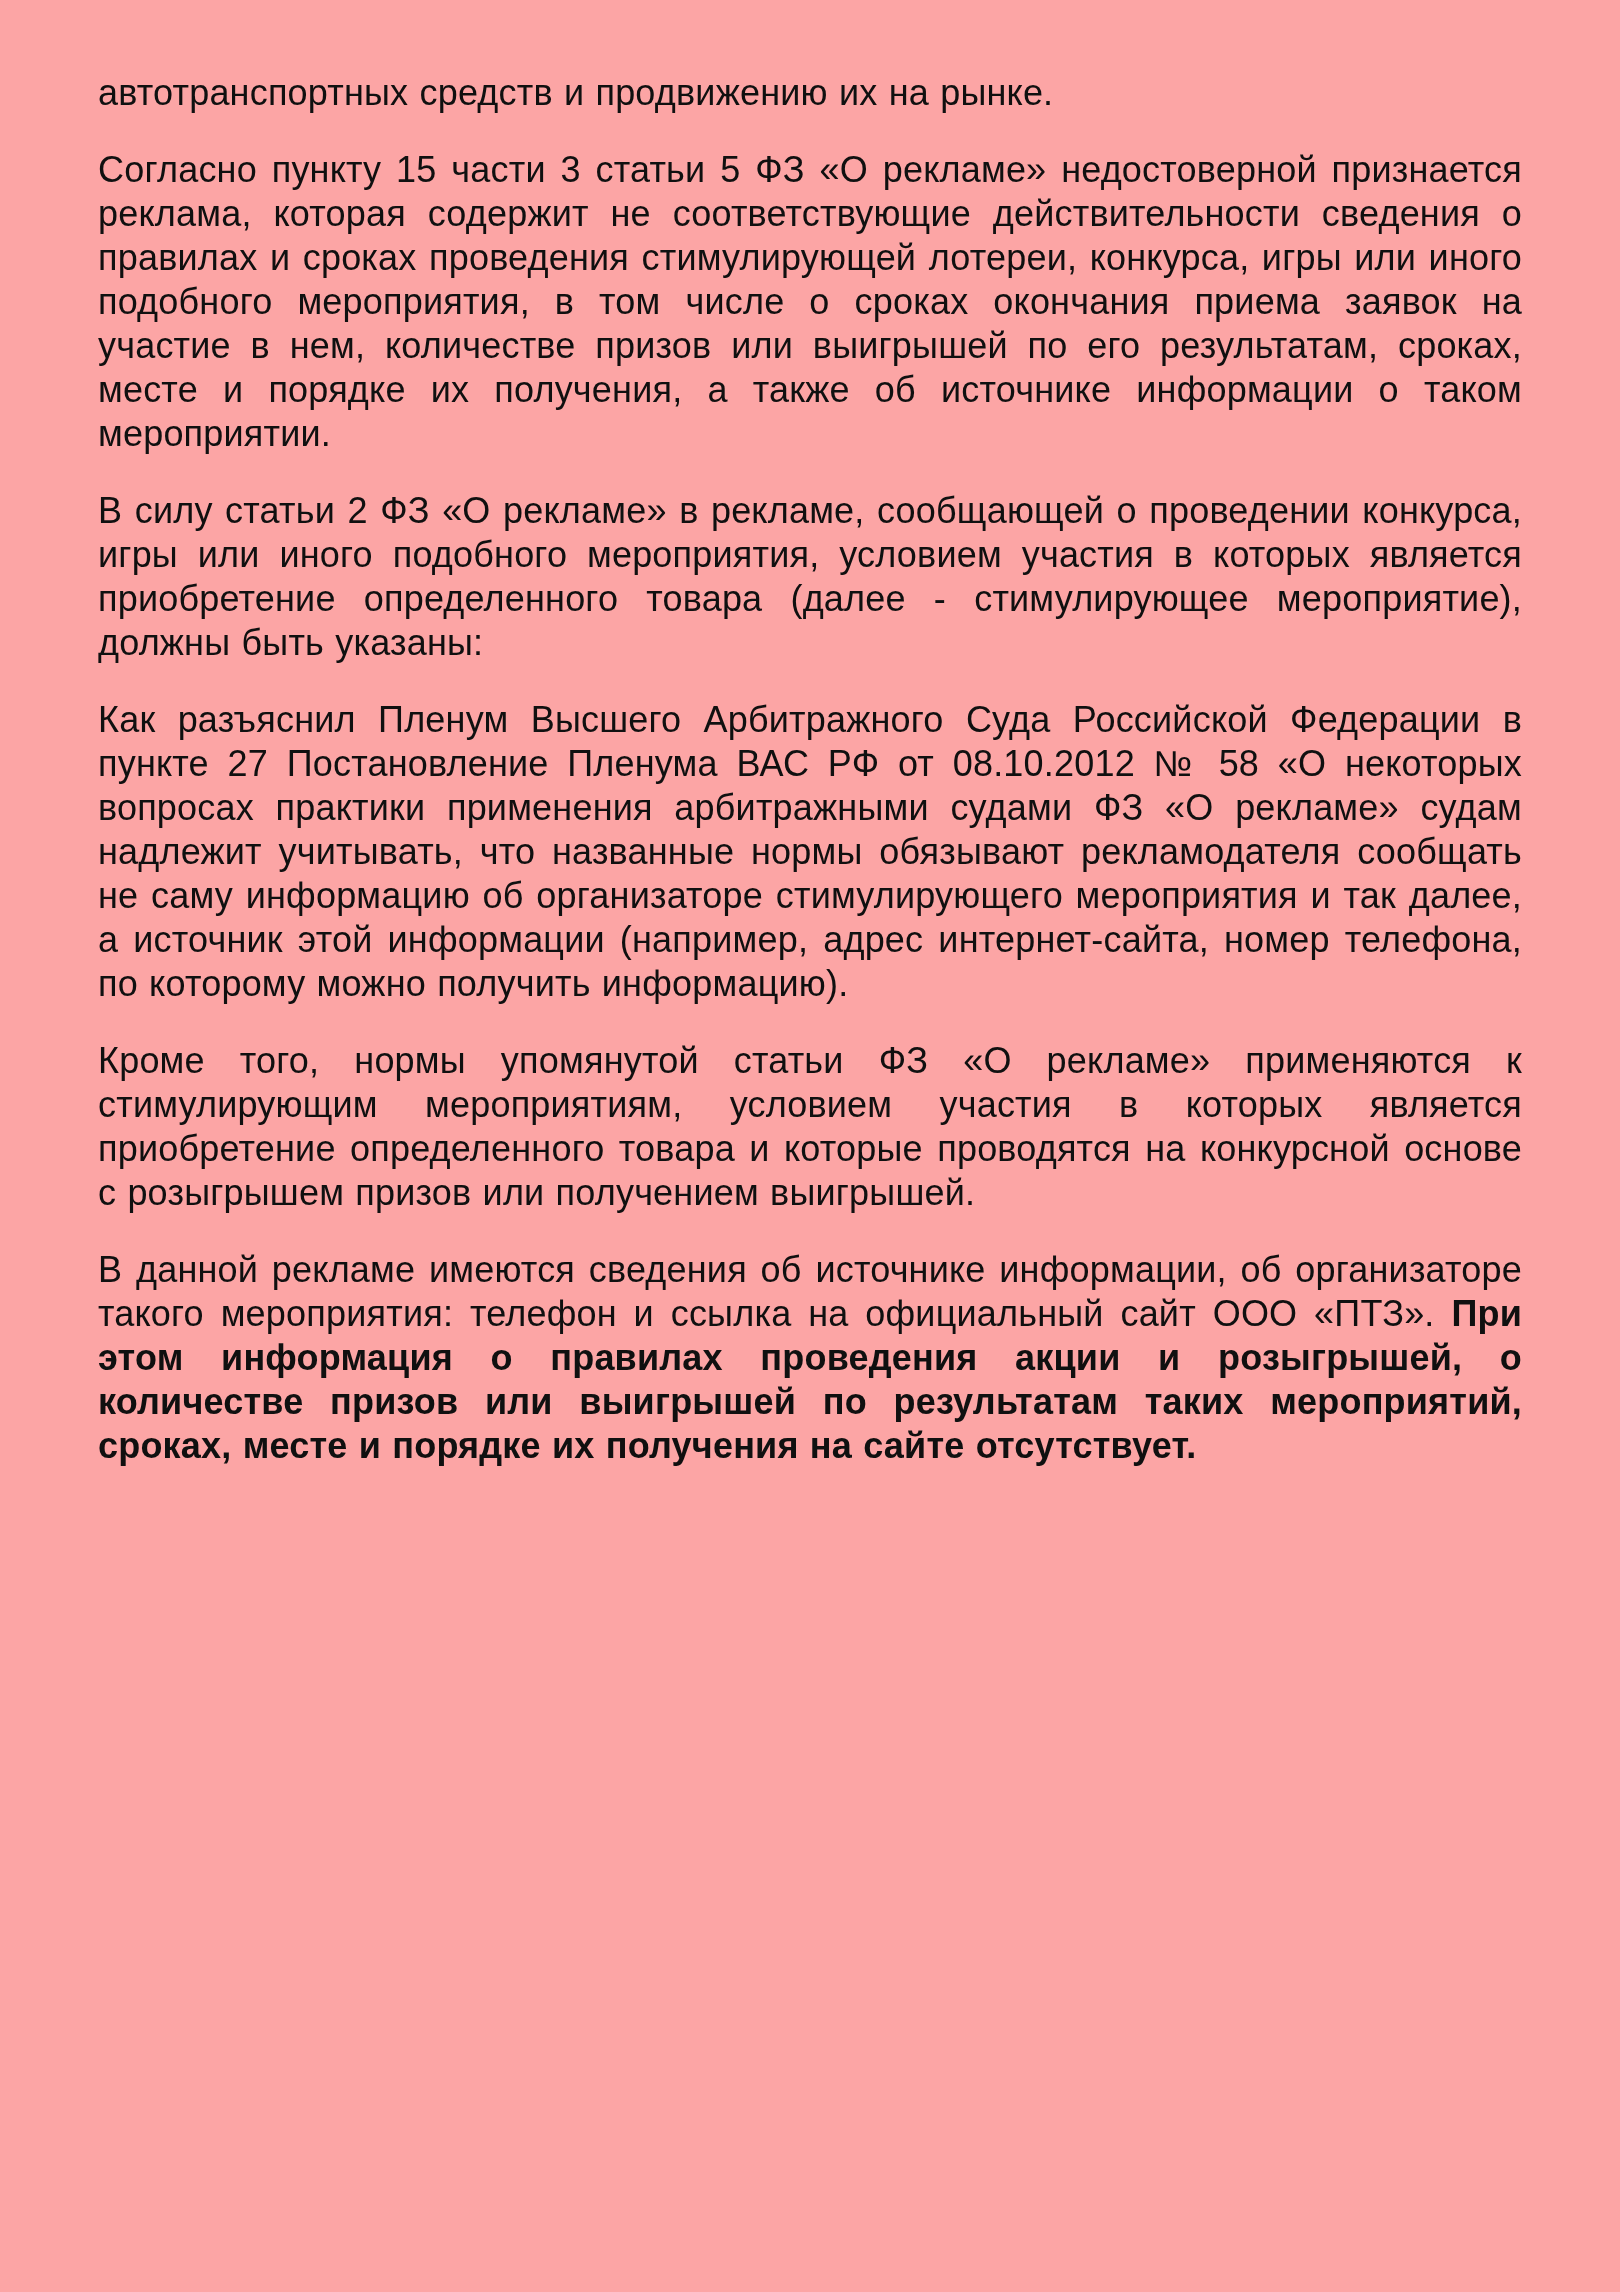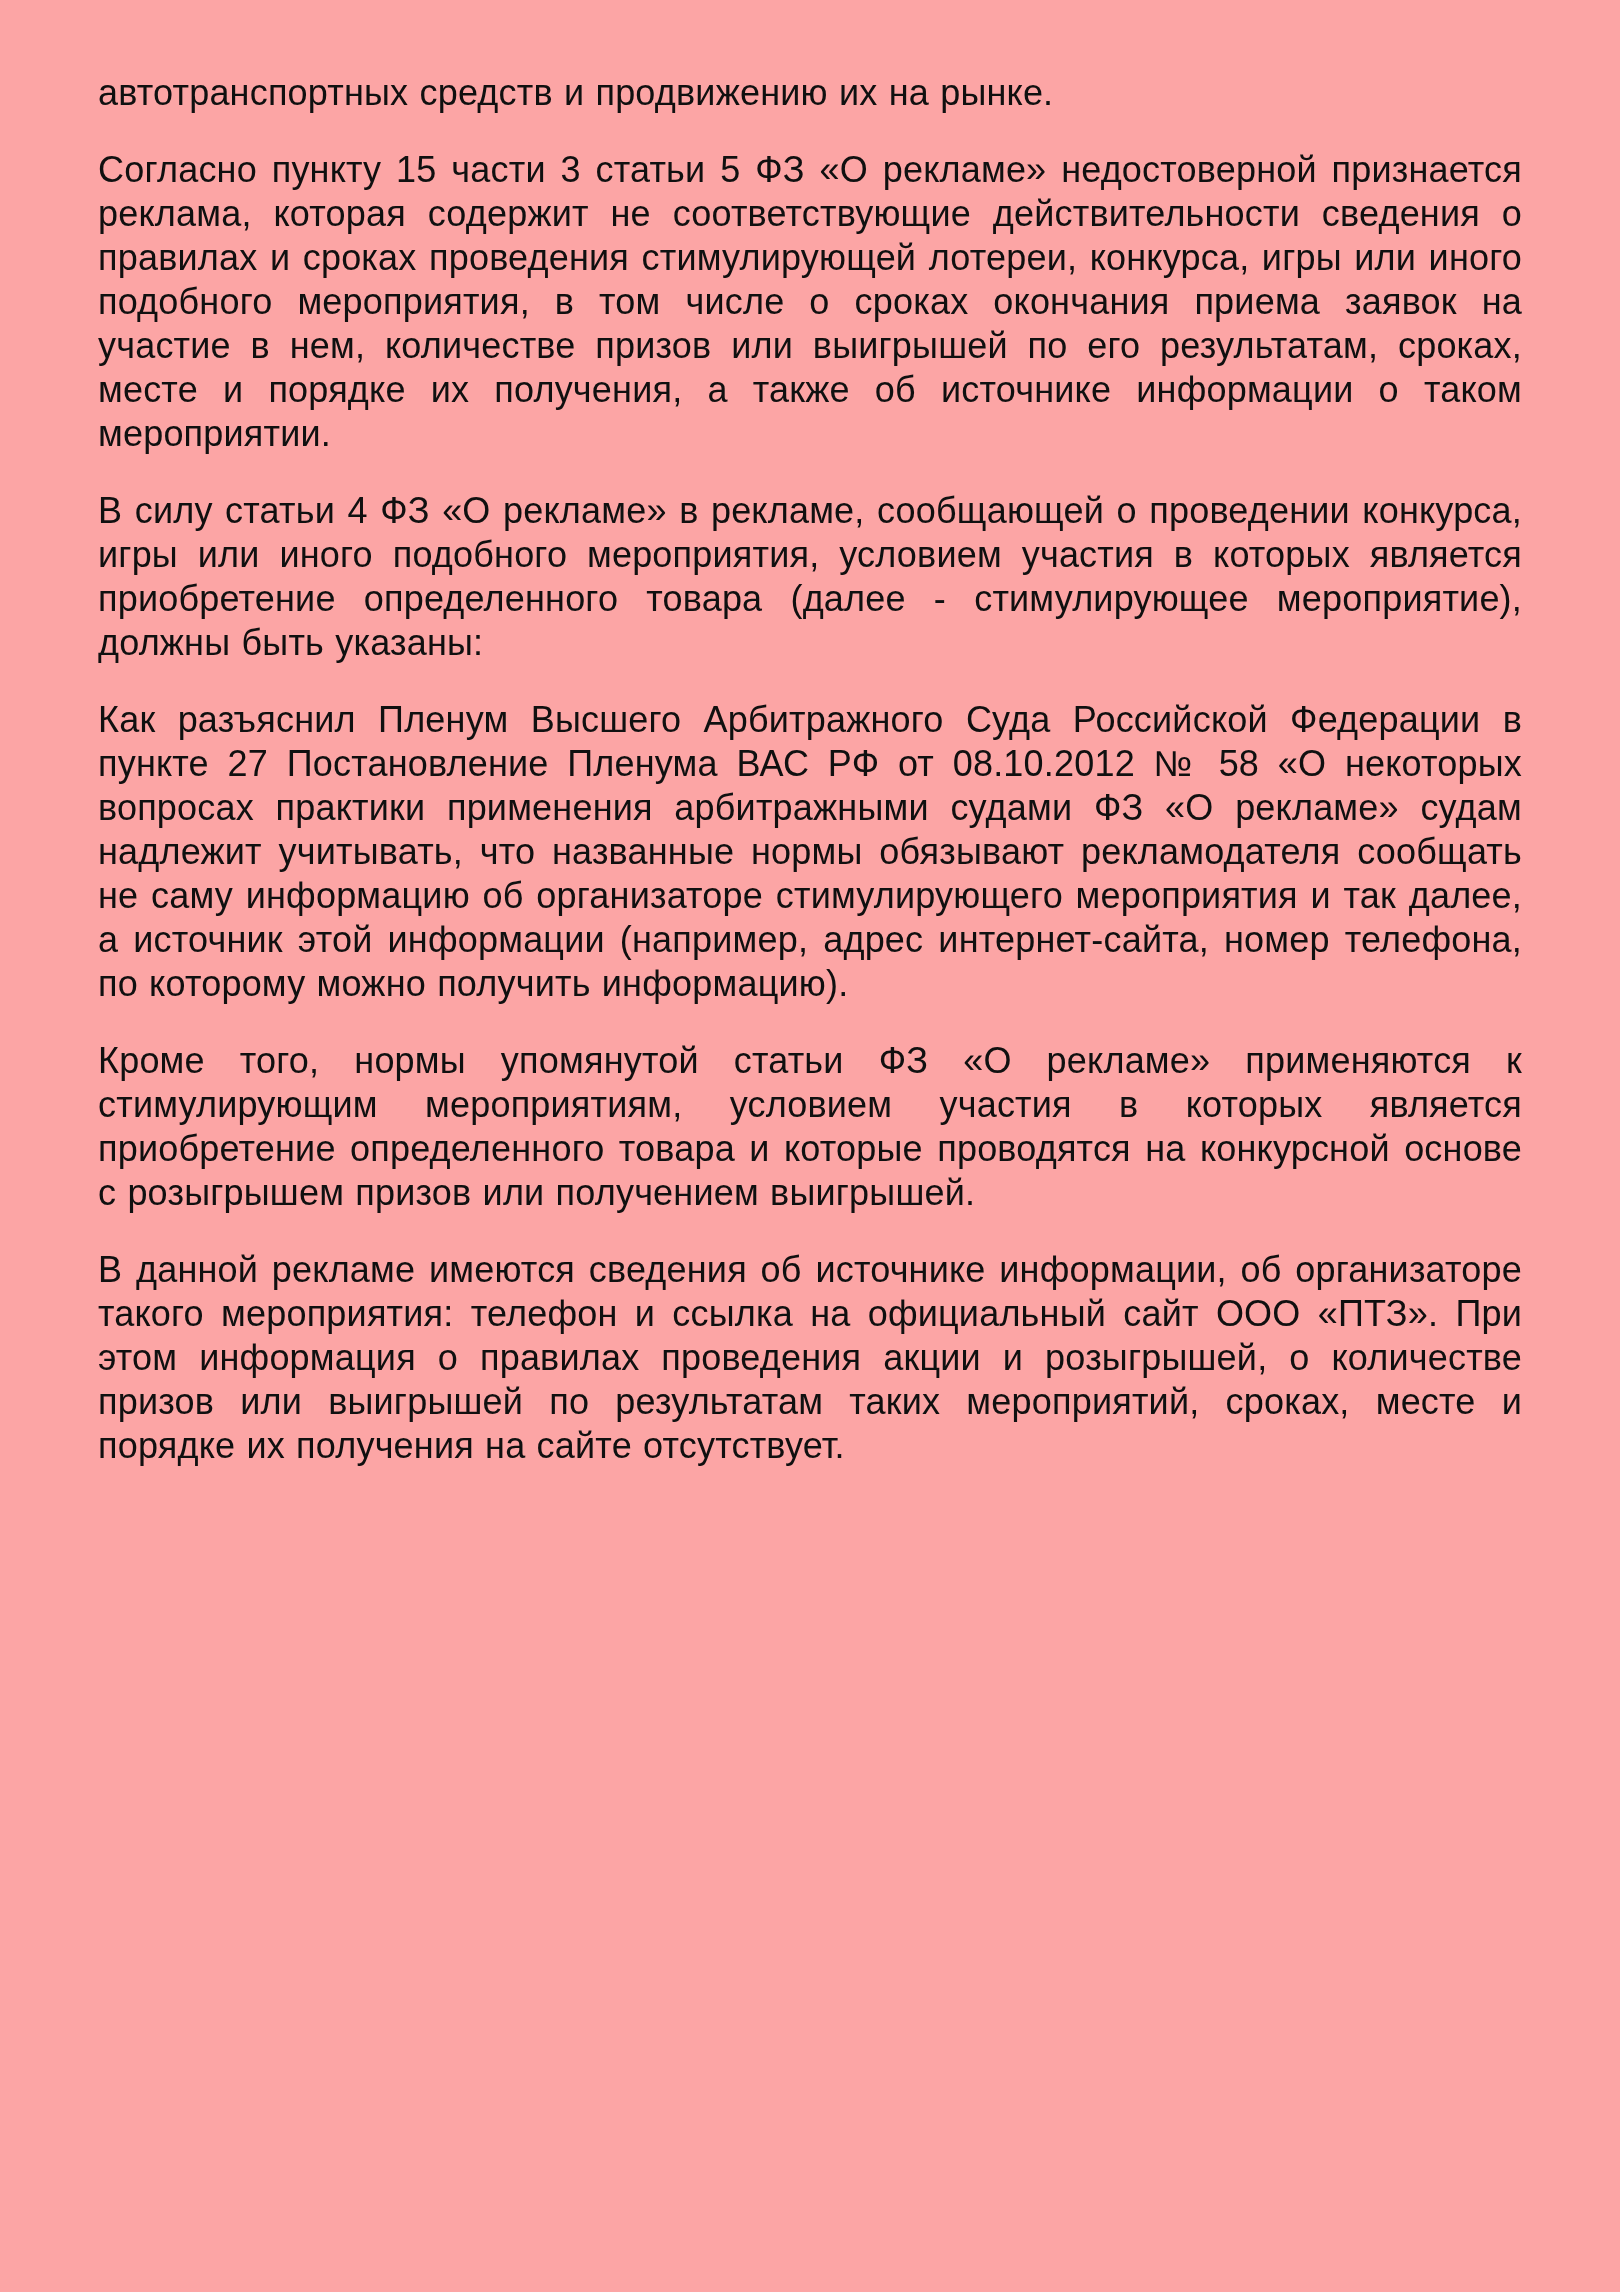--- a/index.html
+++ b/index.html
@@ -27,28 +27,28 @@
   .doc p {
     margin: 0 0 33px 0;
     font-size: 36px;
     line-height: 44px;
     text-align: justify;
     text-justify: inter-word;
     letter-spacing: 0.2px;
     word-spacing: 1px;
   }
   .doc p span { font-weight: 400; }
-  .doc p span.b { font-weight: 400; }
+  .doc p span.b { font-weight: 700; }
 </style>
 </head>
 <body>
 
 <div class="page" style="background: #fca5a5;">
   <div class="doc" style="color: rgb(16, 16, 16);">
       <p><span>автотранспортных средств и продвижению их на рынке.</span></p>
       <p><span>Согласно пункту 15 части 3 статьи 5 ФЗ «О рекламе» недостоверной признается реклама, которая содержит не соответствующие действительности сведения о правилах и сроках проведения стимулирующей лотереи, конкурса, игры или иного подобного мероприятия, в том числе о сроках окончания приема заявок на участие в нем, количестве призов или выигрышей по его результатам, сроках, месте и порядке их получения, а также об источнике информации о таком мероприятии.</span></p>
-      <p><span>В силу статьи 4 ФЗ «О рекламе» в рекламе, сообщающей о проведении конкурса, игры или иного подобного мероприятия, условием участия в которых является приобретение определенного товара (далее - стимулирующее мероприятие), должны быть указаны:</span></p>
+      <p><span>В силу статьи 2 ФЗ «О рекламе» в рекламе, сообщающей о проведении конкурса, игры или иного подобного мероприятия, условием участия в которых является приобретение определенного товара (далее - стимулирующее мероприятие), должны быть указаны:</span></p>
       <p><span>Как разъяснил Пленум Высшего Арбитражного Суда Российской Федерации в пункте 27 Постановление Пленума ВАС РФ от 08.10.2012 № 58 «О некоторых вопросах практики применения арбитражными судами ФЗ «О рекламе» судам надлежит учитывать, что названные нормы обязывают рекламодателя сообщать не саму информацию об организаторе стимулирующего мероприятия и так далее, а источник этой информации (например, адрес интернет-сайта, номер телефона, по которому можно получить информацию).</span></p>
       <p><span>Кроме того, нормы упомянутой статьи ФЗ «О рекламе» применяются к стимулирующим мероприятиям, условием участия в которых является приобретение определенного товара и которые проводятся на конкурсной основе с розыгрышем призов или получением выигрышей.</span></p>
       <p><span>В данной рекламе имеются сведения об источнике информации, об организаторе такого мероприятия: телефон и ссылка на официальный сайт ООО «ПТЗ». </span><span class="b">При этом информация о правилах проведения акции и розыгрышей, о количестве призов или выигрышей по результатам таких мероприятий, сроках, месте и порядке их получения на сайте отсутствует.</span></p>
     </div>
 </div>
 
 
 </body></html>

